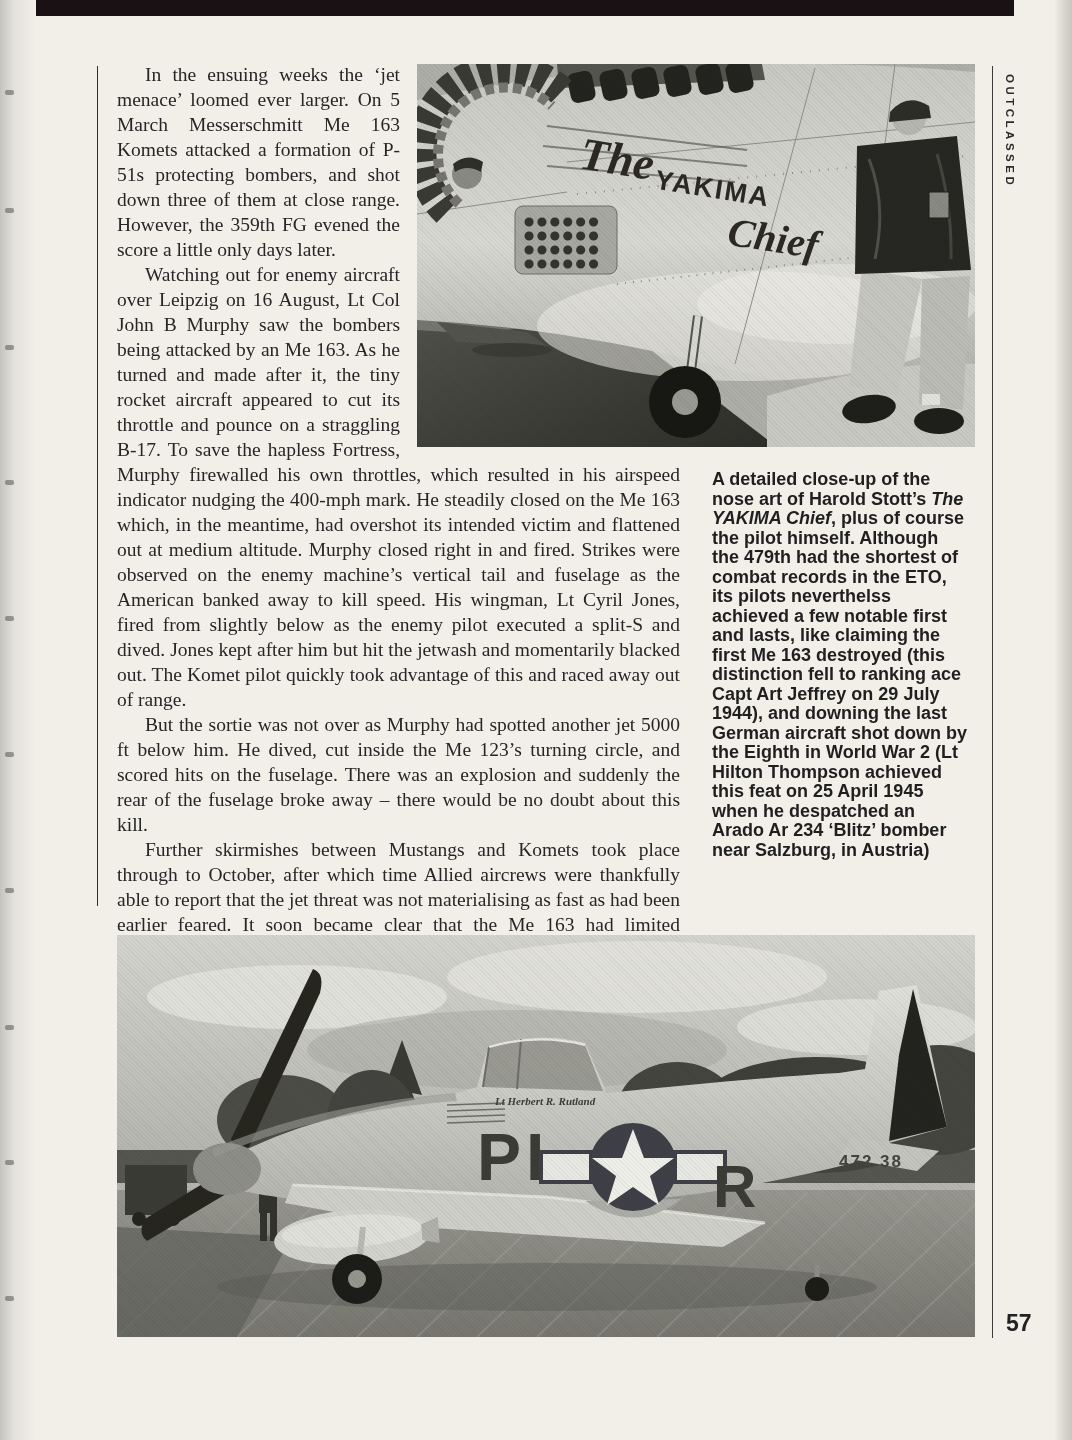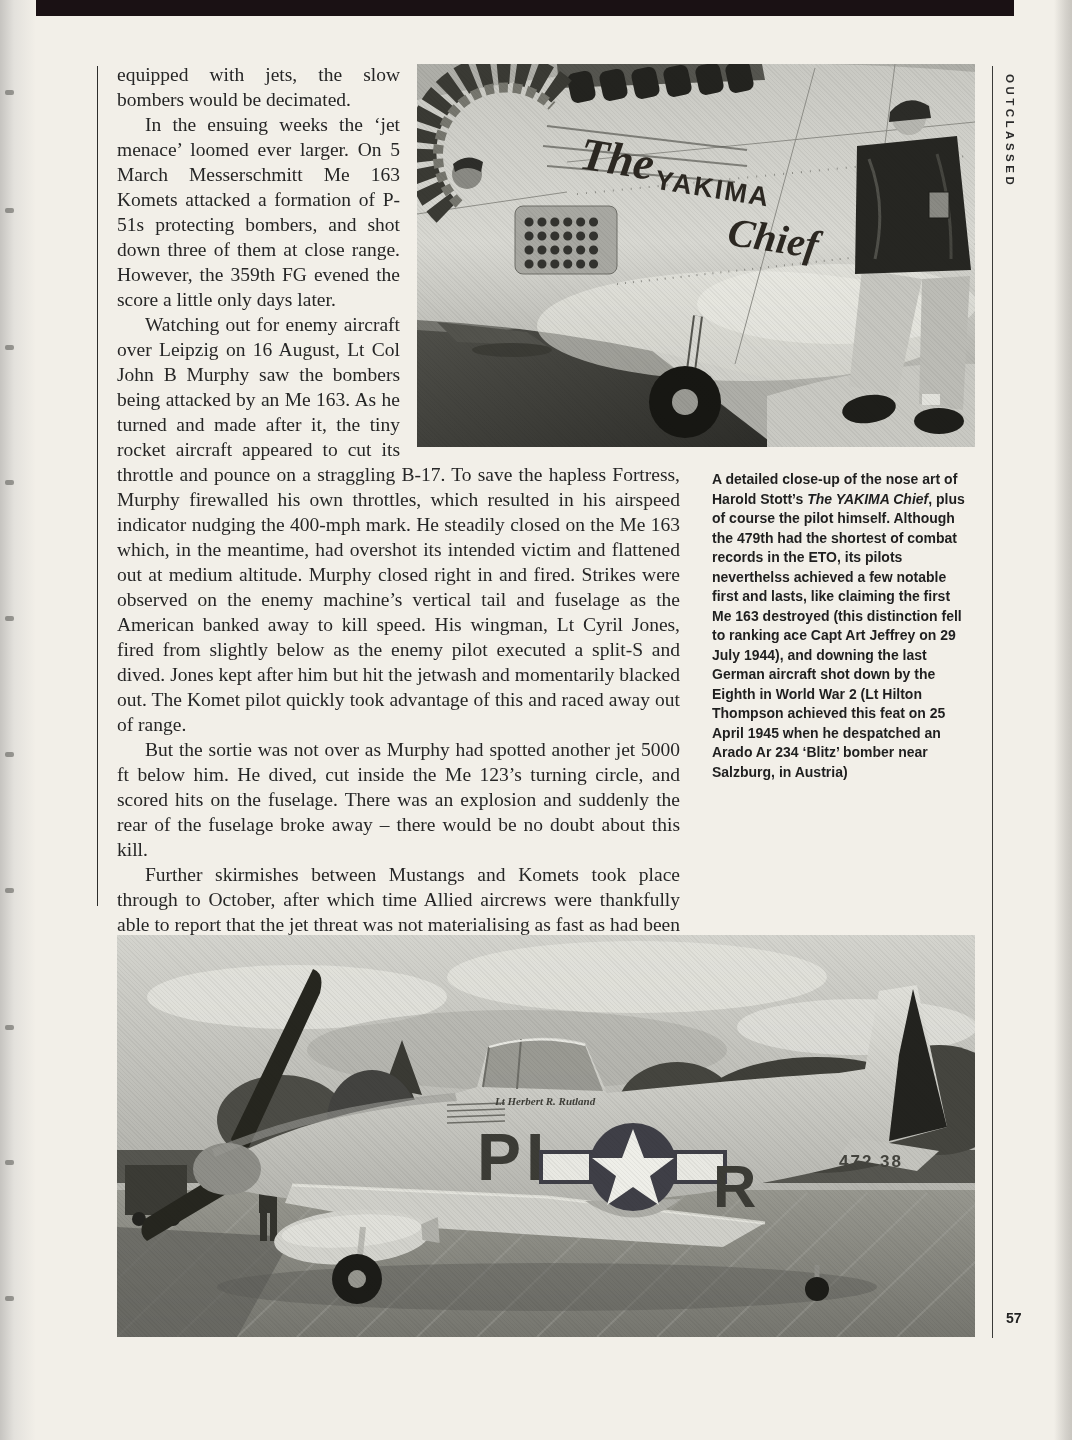--- a/index.html
+++ b/index.html
@@ -14,32 +14,32 @@
   .right-edge{right:0;top:0;width:18px;height:1440px;
       background:linear-gradient(to right,#f2efe8 0,#d4d1cb 12px,#c9c6c0 18px);}
   .stitch{left:5px;width:9px;height:5px;background:#4a4a46;opacity:.5;border-radius:2px;}
   .rule-left{left:97px;top:66px;width:1px;height:840px;background:#2e2e2c;}
   .rule-right{left:992px;top:66px;width:1px;height:1272px;background:#3a3a38;}
 
   .running-header{left:1004px;top:74px;writing-mode:vertical-rl;
       font-family:"Liberation Sans",sans-serif;font-size:11.5px;font-weight:600;
       letter-spacing:3.5px;color:#2b2b2b;}
   .page-number{left:1006px;top:1310px;font-family:"Liberation Sans",sans-serif;
-      font-size:14px;font-weight:bold;color:#222;}
+      font-size:23px;font-weight:bold;color:#222;}
 
   
   .main-text{left:117px;top:62px;width:563px;font-size:19.5px;line-height:25px;
       color:#262626;text-align:justify;hyphens:auto;-webkit-hyphens:auto;}
   .photo-spacer{float:right;width:280px;height:398px;}
   .main-text p{margin:0;text-indent:28px;}
   .main-text p.first{text-indent:0;}
 
   
   .captions{left:712px;top:470px;width:258px;font-family:"Liberation Sans",sans-serif;
-      font-size:14px;line-height:19.5px;font-weight:bold;color:#1f1f1f;}
+      font-size:18px;line-height:19.5px;font-weight:bold;color:#1f1f1f;}
   .captions p{margin:0 0 14px 0;}
   .cap-italic{font-style:italic;}
 
   
   .photo{background:#b9b9b3;}
   .photo svg{display:block;}
   .photo::after{content:"";position:absolute;inset:0;pointer-events:none;
       background:repeating-linear-gradient(45deg,rgba(20,20,18,.05) 0 1px,transparent 1px 3px);}
   .top-photo{left:417px;top:64px;width:558px;height:383px;}
   .bottom-photo{left:117px;top:935px;width:858px;height:402px;}
@@ -66,21 +66,20 @@
 <div class="abs stitch" style="top:1296px"></div>
 
 <div class="abs rule-left"></div>
 <div class="abs rule-right"></div>
 
 <div class="abs running-header">OUTCLASSED</div>
 <div class="abs page-number">57</div>
 
 <div class="abs main-text">
   <div class="photo-spacer"></div>
-  <p class="first">equipped with jets, the slow bombers would be decimated.</p>
   <p>In the ensuing weeks the ‘jet menace’ loomed ever larger. On 5 March Messerschmitt Me 163 Komets attacked a formation of P-51s protecting bombers, and shot down three of them at close range. However, the 359th FG evened the score a little only days later.</p>
   <p>Watching out for enemy aircraft over Leipzig on 16 August, Lt Col John B Murphy saw the bombers being attacked by an Me 163. As he turned and made after it, the tiny rocket aircraft appeared to cut its throttle and pounce on a straggling B-17. To save the hapless Fortress, Murphy firewalled his own throttles, which resulted in his airspeed indicator nudging the 400-mph mark. He steadily closed on the Me 163 which, in the meantime, had overshot its intended victim and flattened out at medium altitude. Murphy closed right in and fired. Strikes were observed on the enemy machine’s vertical tail and fuselage as the American banked away to kill speed. His wingman, Lt Cyril Jones, fired from slightly below as the enemy pilot executed a split-S and dived. Jones kept after him but hit the jetwash and momentarily blacked out. The Komet pilot quickly took advantage of this and raced away out of range.</p>
   <p>But the sortie was not over as Murphy had spotted another jet 5000 ft below him. He dived, cut inside the Me 123’s turning circle, and scored hits on the fuselage. There was an explosion and suddenly the rear of the fuselage broke away – there would be no doubt about this kill.</p>
   <p>Further skirmishes between Mustangs and Komets took place through to October, after which time Allied aircrews were thankfully able to report that the jet threat was not materialising as fast as had been earlier feared. It soon became clear that the Me 163 had limited endurance, and</p>
 </div>
 
 <aside class="abs captions">
   <p><span>A detailed close-up of the nose art of Harold Stott’s </span><span class="cap-italic">The YAKIMA Chief</span><span>, plus of course the pilot himself. Although the 479th had the shortest of combat records in the ETO, its pilots neverthelss achieved a few notable first and lasts, like claiming the first Me 163 destroyed (this distinction fell to ranking ace Capt Art Jeffrey on 29 July 1944), and downing the last German aircraft shot down by the Eighth in World War 2 (Lt Hilton Thompson achieved this feat on 25 April 1945 when he despatched an Arado Ar 234 ‘Blitz’ bomber near Salzburg, in Austria)</span></p>
 </aside>
 

